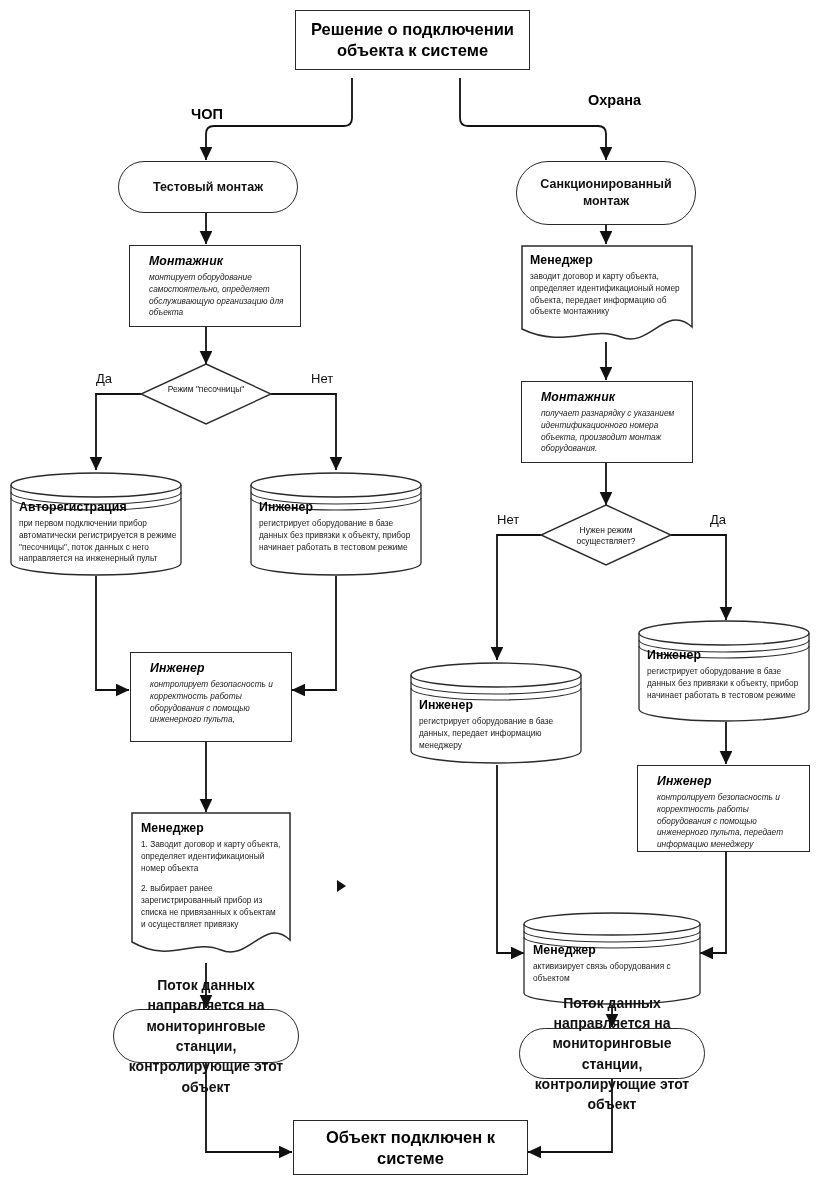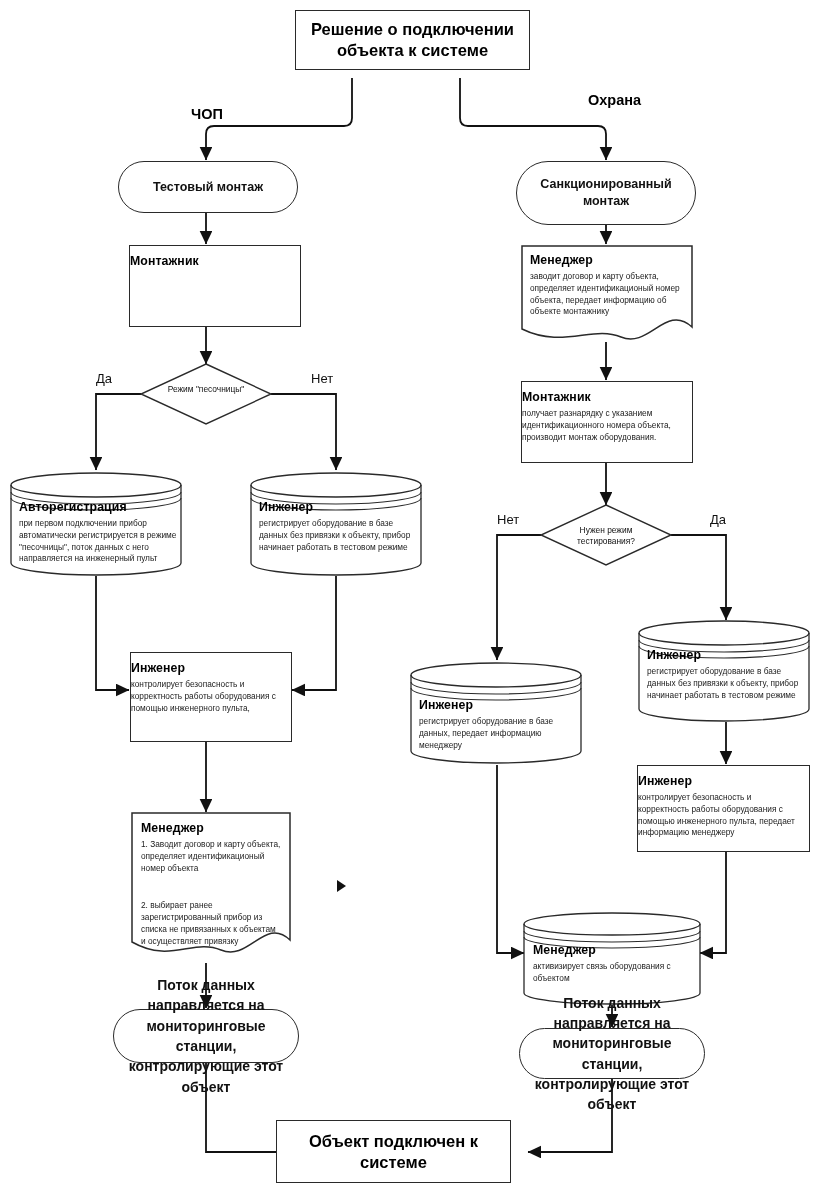--- a/index.html
+++ b/index.html
@@ -7,24 +7,24 @@
   #canvas{position:relative;width:830px;height:1200px;overflow:hidden;background:#fff;}
   svg#wires{position:absolute;left:0;top:0;width:830px;height:1200px;}
   .node{position:absolute;box-sizing:border-box;}
   .rect{border:1.6px solid #2a2a2a;background:#fff;}
   .title-box{display:flex;align-items:center;justify-content:center;text-align:center;
              font-weight:bold;font-size:16.5px;color:#000;line-height:1.25;}
   .stadium{border:1.6px solid #2a2a2a;background:#fff;border-radius:999px;
            display:flex;align-items:center;justify-content:center;text-align:center;}
   .stadium .lbl{font-size:12.5px;font-weight:bold;color:#111;line-height:1.35;}
   .stadium.small .lbl{font-size:14px;font-weight:bold;line-height:1.45;color:#111;}
-  .proc{padding:8px 9px 6px 0;}
+  .proc{padding:8px 9px 6px 19px;font-style:italic;}
   .role{font-size:12.3px;font-weight:bold;color:#000;margin:0 0 4px 0;letter-spacing:.1px;}
   .desc{font-size:8.3px;color:#1b1b1b;line-height:1.42;white-space:pre-line;}
-  .desc.gap{margin-top:26px;}
+  .desc.gap{margin-top:9px;}
   .edge-label{position:absolute;font-size:13px;color:#111;}
   .branch-label{position:absolute;font-size:14.5px;font-weight:bold;color:#000;}
   .diamond-label{position:absolute;text-align:center;font-size:8.4px;color:#111;line-height:1.35;}
   .doc-wrap,.cyl-wrap{position:absolute;}
   .doc-wrap svg,.cyl-wrap svg{position:absolute;left:0;top:0;}
   .doc-content,.cyl-content{position:absolute;left:0;top:0;box-sizing:border-box;}
   .play-marker{position:absolute;width:0;height:0;border-left:9px solid #111;
                border-top:6px solid transparent;border-bottom:6px solid transparent;}
 </style>
 </head>
@@ -92,20 +92,21 @@
 
   <div class="branch-label" style="left:207px;top:92px;transform:translateX(-50%);margin-top:14px;">ЧОП</div>
   <div class="branch-label" style="left:588px;top:92px;text-align:center;">Охрана</div>
 
   <div class="node stadium" style="left:118px;top:161px;width:180px;height:52px;">
     <span class="lbl">Тестовый монтаж</span>
   </div>
 
   <div class="node rect proc" style="left:129px;top:245px;width:172px;height:82px;">
     <div class="role">Монтажник</div>
+    <div class="desc">монтирует оборудование самостоятельно, определяет обслуживающую организацию для объекта</div>
   </div>
 
   <div class="diamond-label" style="left:206px;top:384px;width:110px;transform:translateX(-50%);">Режим "песочницы"</div>
   <div class="edge-label" style="left:96px;top:371px;">Да</div>
   <div class="edge-label" style="left:311px;top:371px;">Нет</div>
 
   <div class="cyl-wrap" style="left:10px;top:472px;width:172px;height:104px;">
     <svg width="172" height="104" viewBox="0 0 172 104">
       <path d="M1,13 a85,12 0 0 1 170,0 L171,91 a85,12 0 0 1 -170,0 Z" fill="#fff" stroke="#2a2a2a" stroke-width="1.3"></path>
       <path d="M1,13 a85,12 0 0 0 170,0" fill="none" stroke="#2a2a2a" stroke-width="1.3"></path>
@@ -163,21 +164,21 @@
       <div class="role">Менеджер</div>
       <div class="desc">заводит договор и карту объекта, определяет идентификационый номер объекта, передает информацию об объекте монтажнику</div>
     </div>
   </div>
 
   <div class="node rect proc" style="left:521px;top:381px;width:172px;height:82px;">
     <div class="role">Монтажник</div>
     <div class="desc">получает разнарядку с указанием идентификационного номера объекта, производит монтаж оборудования.</div>
   </div>
 
-  <div class="diamond-label" style="left:606px;top:525px;width:110px;transform:translateX(-50%);">Нужен режим тестирования?</div>
+  <div class="diamond-label" style="left:606px;top:525px;width:110px;transform:translateX(-50%);">Нужен режим осуществляет?</div>
   <div class="edge-label" style="left:497px;top:512px;">Нет</div>
   <div class="edge-label" style="left:710px;top:512px;">Да</div>
 
   <div class="cyl-wrap" style="left:638px;top:620px;width:172px;height:102px;">
     <svg width="172" height="102" viewBox="0 0 172 102">
       <path d="M1,13 a85,12 0 0 1 170,0 L171,89 a85,12 0 0 1 -170,0 Z" fill="#fff" stroke="#2a2a2a" stroke-width="1.3"></path>
       <path d="M1,13 a85,12 0 0 0 170,0" fill="none" stroke="#2a2a2a" stroke-width="1.3"></path>
       <path d="M1,20 a85,12 0 0 0 170,0" fill="none" stroke="#2a2a2a" stroke-width="1.1"></path>
       <path d="M1,26 a85,12 0 0 0 170,0" fill="none" stroke="#2a2a2a" stroke-width="1.1"></path>
     </svg>
@@ -215,19 +216,19 @@
     <div class="cyl-content" style="padding:31px 10px 0 10px;width:178px;">
       <div class="role">Менеджер</div>
       <div class="desc">активизирует связь оборудования с объектом</div>
     </div>
   </div>
 
   <div class="node stadium small" style="left:519px;top:1028px;width:186px;height:51px;">
     <span class="lbl" style="padding:0 12px;">Поток данных направляется на мониторинговые станции, контролирующие этот объект</span>
   </div>
 
-  <div class="node rect title-box" style="left:276px;top:1120px;width:235px;height:63px;">
+  <div class="node rect title-box" style="left:293px;top:1120px;width:235px;height:55px;">
     <span>Объект подключен к системе</span>
   </div>
 
   <div class="play-marker" style="left:337px;top:880px;"></div>
 
 </div>
 
 </body></html>

